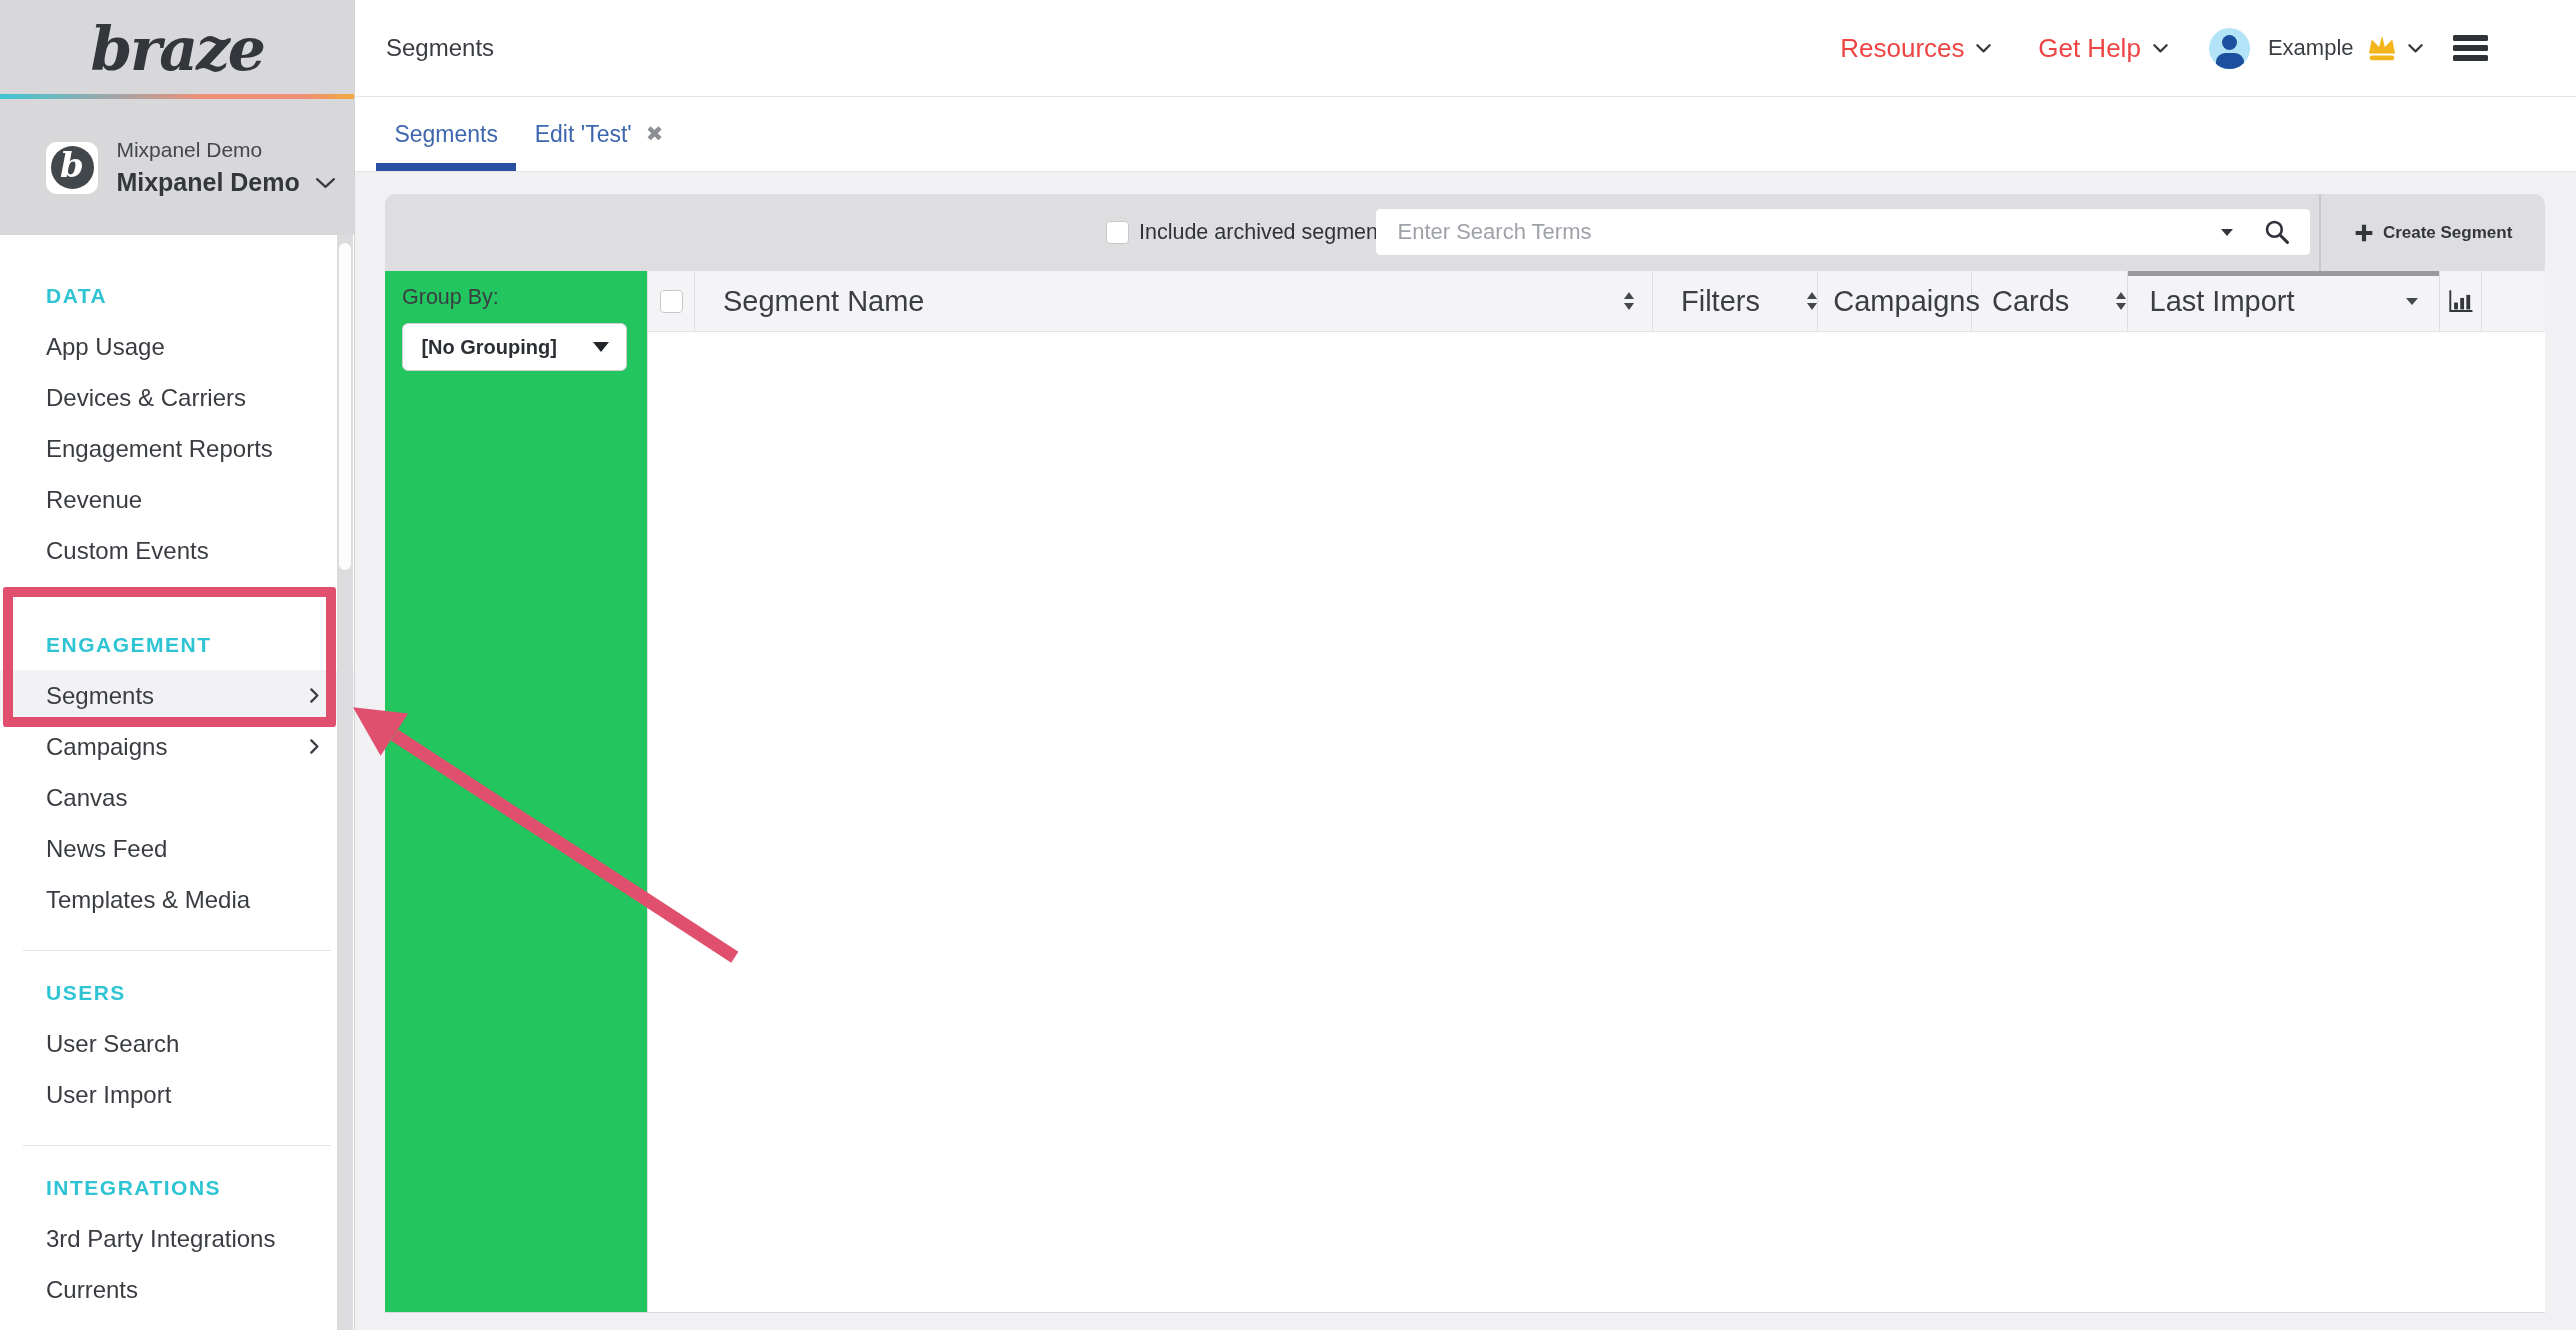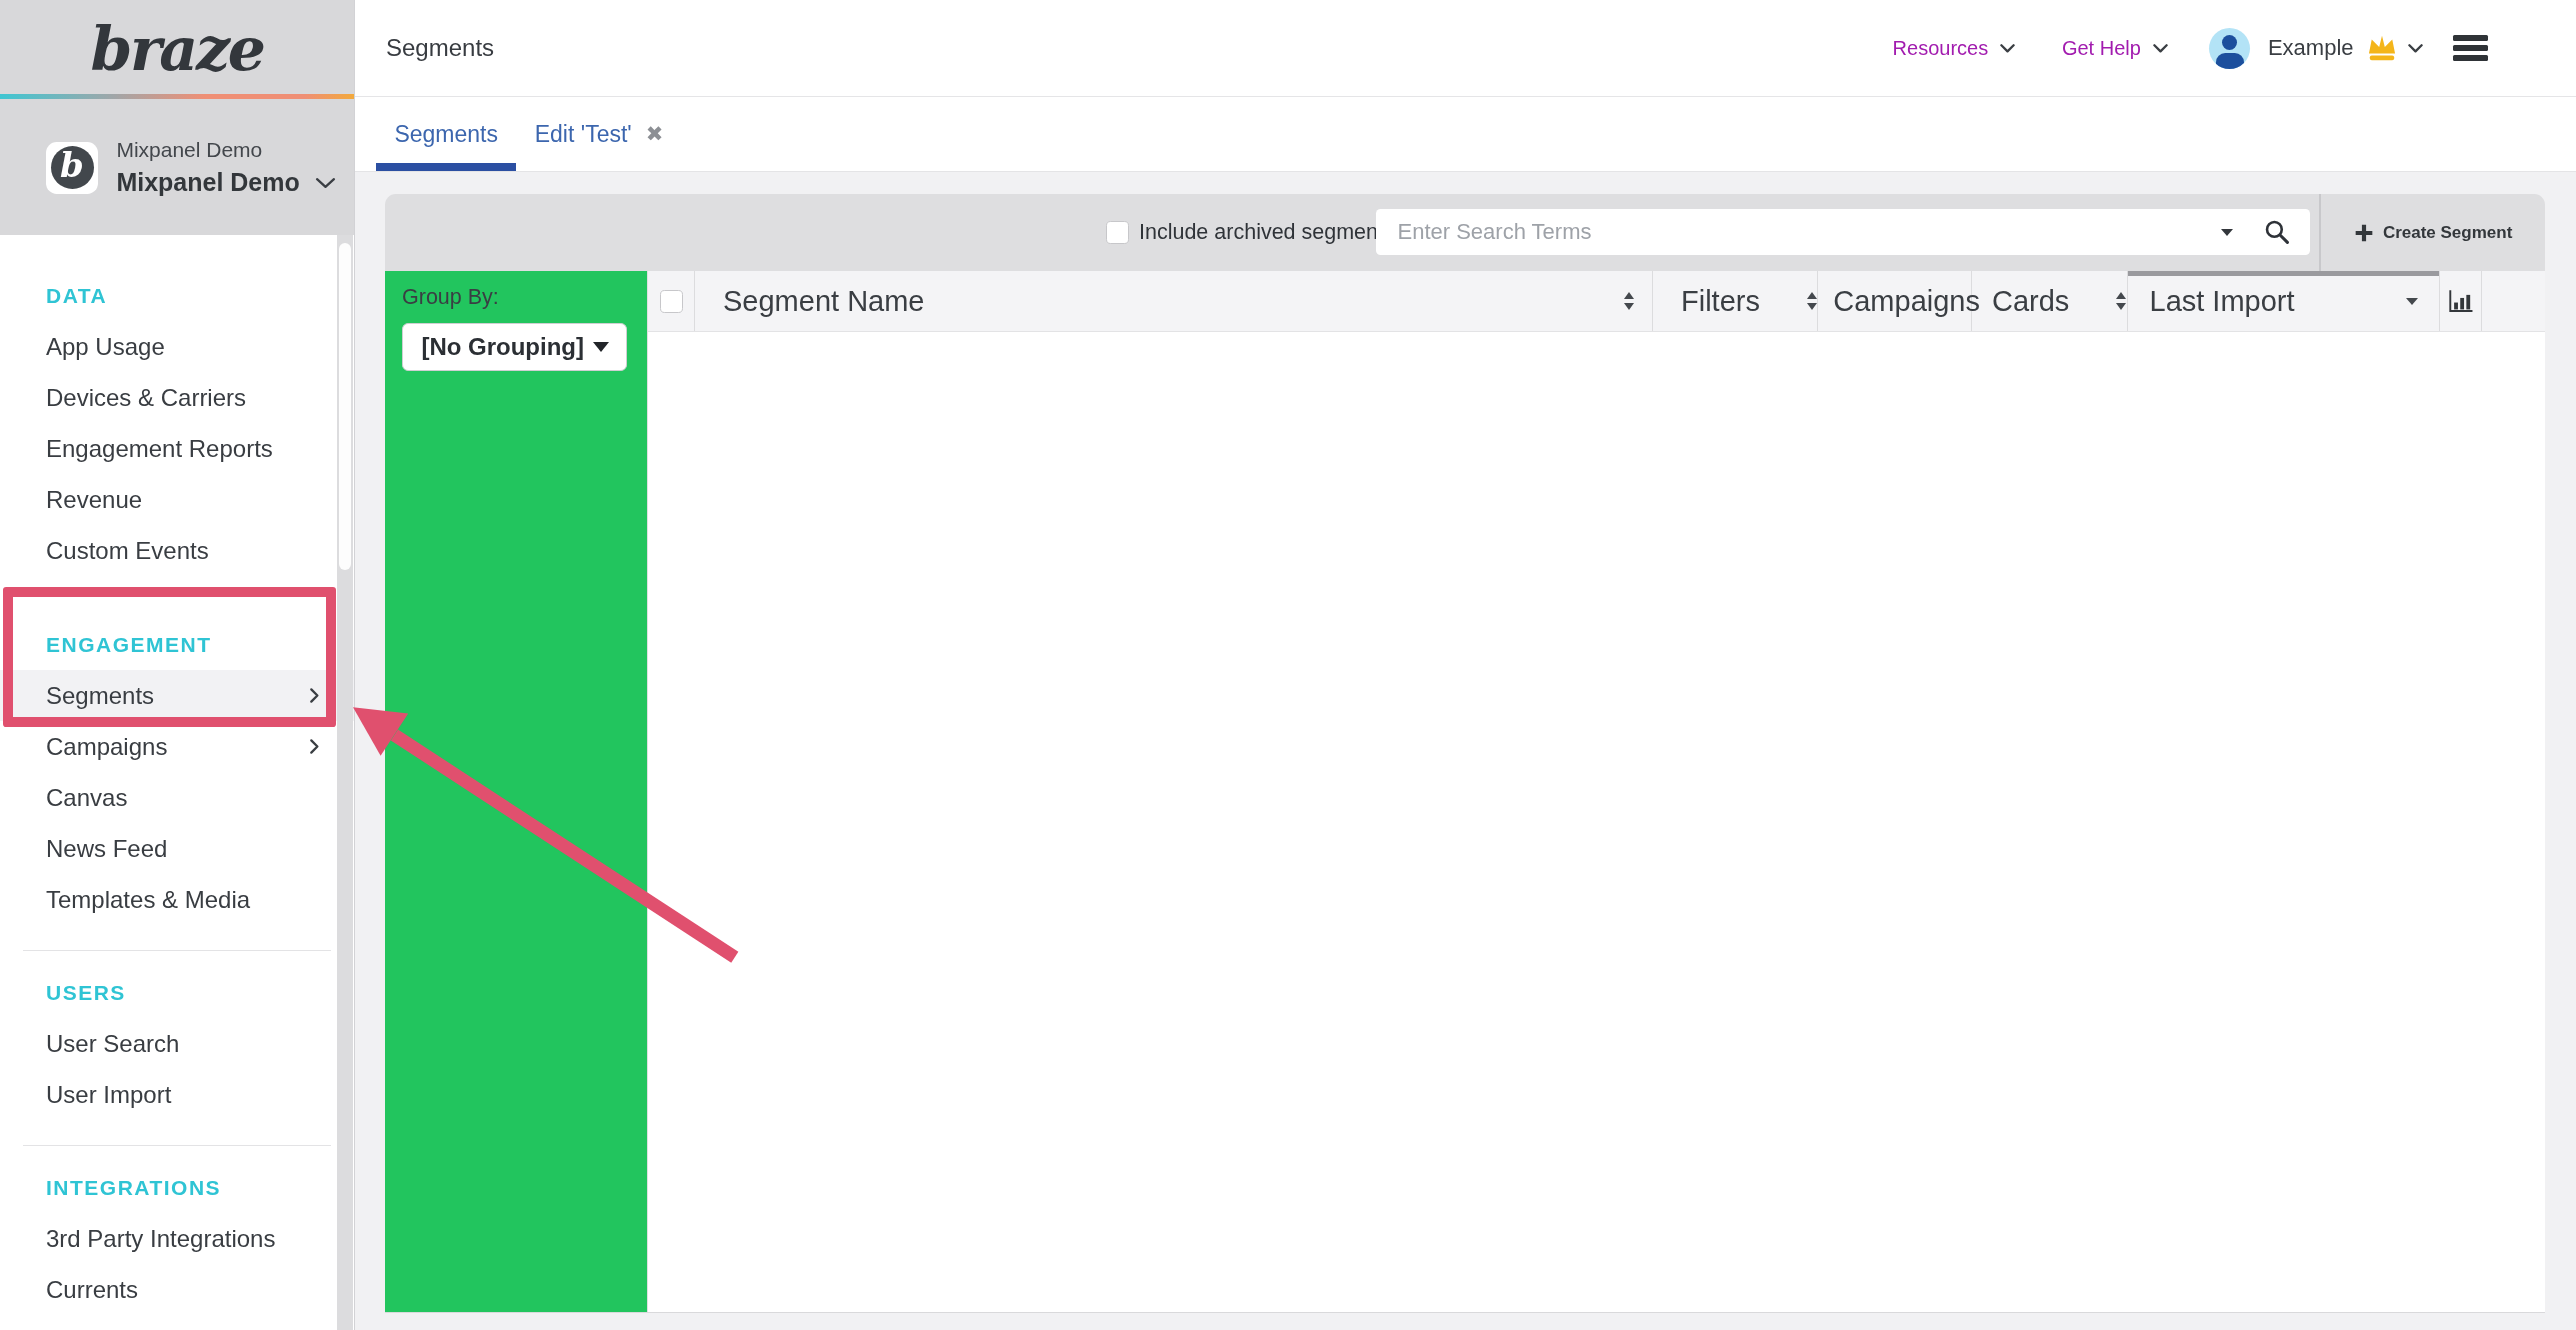--- a/index.html
+++ b/index.html
@@ -37,21 +37,21 @@
 
   .side-scroll-track { position:absolute; right:1.5px; top:235px; bottom:0; width:15.3px; background:#dcdcde; }
   .side-scroll-thumb { position:absolute; left:1.5px; top:7.7px; width:12.3px; height:327px; background:#fdfdfd; border-radius:6.1px; }
 
   
   .main { position:absolute; left:355px; top:0; right:0; bottom:0; background:#f1f1f3; }
   .topbar { position:relative; height:97px; background:#fff; border-bottom:1.5px solid #e5e5e7;
       display:flex; align-items:center; }
   .page-title { font-size:24px; color:#383c41; margin-left:31px; }
   .topbar-right { position:absolute; right:88px; top:0; height:100%; display:flex; align-items:center; }
-  .topnav-link { display:flex; align-items:center; font-size:20px; color:#a21caf; cursor:pointer; }
+  .topnav-link { display:flex; align-items:center; font-size:26px; color:#ef4444; cursor:pointer; }
   .topnav-link svg { margin-left:10.7px; }
   .gap60 { width:46px; } .gap52 { width:40px; }
   .avatar { width:41px; height:41px; border-radius:50%; background:var(--avatar_bg,#b3e3f6); position:relative; overflow:hidden; margin-right:18.4px; cursor:pointer; }
   .avatar-head { position:absolute; left:13px; top:7px; width:15.3px; height:15.3px; border-radius:50%; background:var(--avatar_fg,#1c4f9d); }
   .avatar-body { position:absolute; left:7px; top:25px; width:28px; height:20px; border-radius:9.2px; background:var(--avatar_fg,#1c4f9d); }
   .user-name { font-size:22px; color:#3a3e43; margin-right:12.3px; }
   .crown { margin-right:9.2px; }
   .hamburger { margin-left:29px; cursor:pointer; }
   .hamburger div { width:35px; height:5.4px; background:#2f3337; border-radius:1.5px; margin:4.6px 0; }
 
@@ -80,21 +80,21 @@
   .tb-divider { position:absolute; left:1934px; top:0; width:1.5px; height:77px; background:#c8c8cb; }
   .create-btn { position:absolute; left:1936px; top:0; width:224px; height:77px; display:flex;
       align-items:center; justify-content:center; font-size:17px; font-weight:bold; color:#33373b; cursor:pointer; }
   .plus-icon { margin-right:9.2px; display:flex; }
 
   .panel-body { position:absolute; top:77px; left:0; right:0; bottom:0; display:flex; }
   .groupby { width:263px; background:#22c55e; border-right:0.8px solid #e0e0e2; position:relative; }
   .groupby-label { position:absolute; left:17px; top:14px; font-size:21.5px; color:#3a3e43; }
   .groupby-select { position:absolute; left:17px; top:52px; width:225px; height:48px; background:#fff;
       border:1.5px solid #cfcfd2; border-radius:6.1px; display:flex; align-items:center; cursor:pointer; }
-  .groupby-value { font-size:24px; font-weight:bold; color:#2b2f34; margin-left:18.4px; flex:1; }
+  .groupby-value { font-size:20px; font-weight:bold; color:#2b2f34; margin-left:18.4px; flex:1; }
   .select-caret { width:0; height:0; border-left:8.4px solid transparent; border-right:8.4px solid transparent;
       border-top:10px solid #222529; margin-right:17px; }
 
   .table-area { flex:1; display:flex; flex-direction:column; }
   .thead { height:61px; background:#f4f4f6; border-bottom:0.8px solid #e3e3e5; display:flex; }
   .th { position:relative; display:flex; align-items:center; border-right:0.8px solid #dcdcde;
       font-size:29px; color:#3a3e43; cursor:pointer;gap:47px; }
   .th:last-child { border-right:none; }
   .th-check { width:47px; justify-content:center; }
   .th-checkbox { width:23px; height:23px; background:#fff; border:1.5px solid #c7c7ca; border-radius:4.6px; cursor:pointer; }

